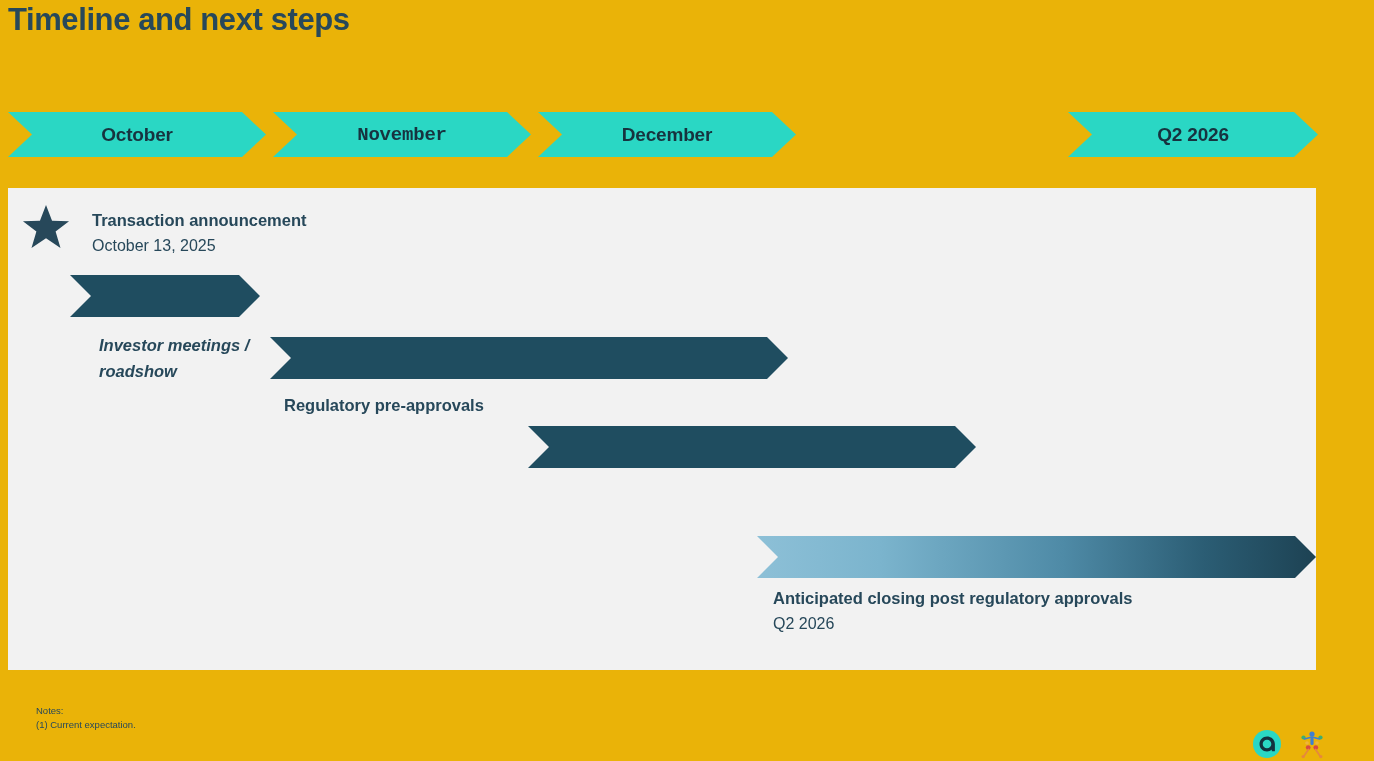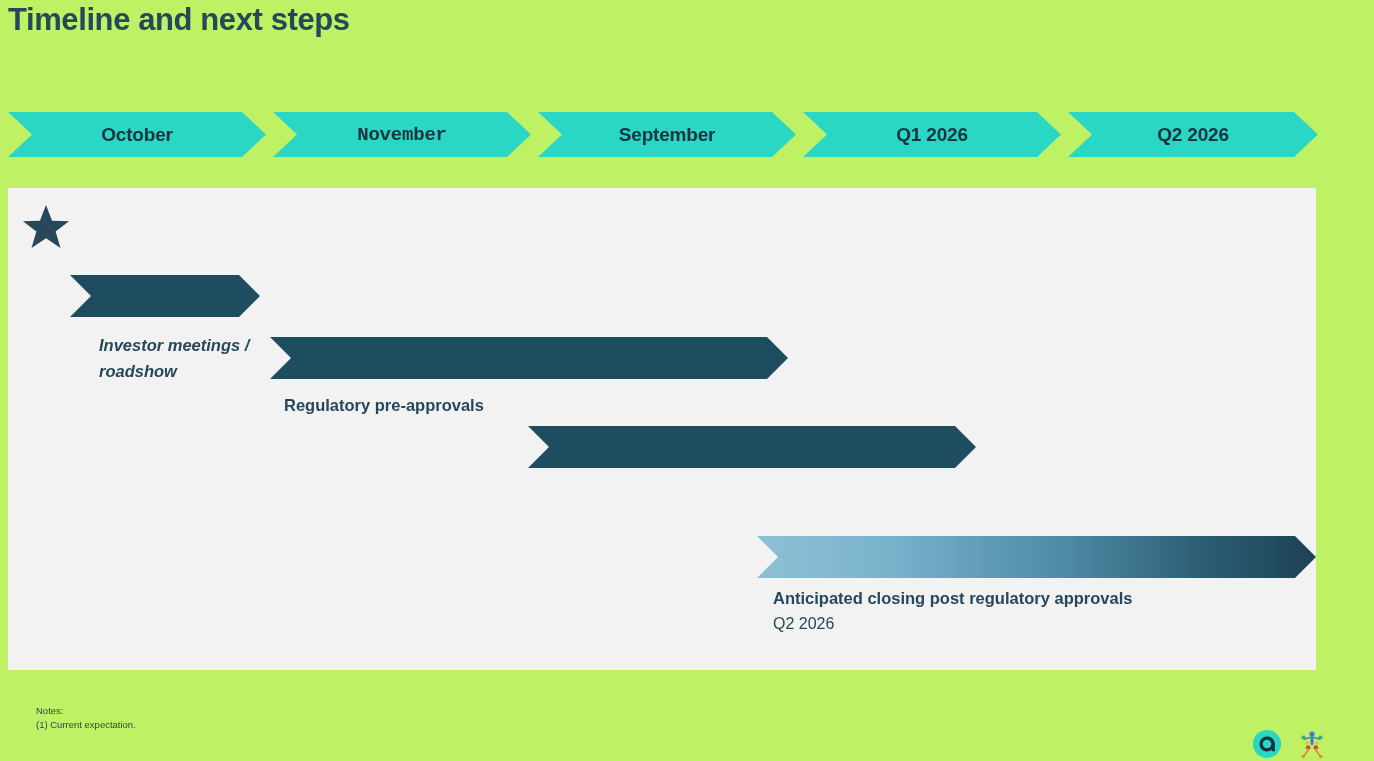--- a/index.html
+++ b/index.html
@@ -11,21 +11,21 @@
     height: 761px;
     background: #ffffff;
     font-family: "Liberation Sans", sans-serif;
     overflow: hidden;
     position: relative;
   }
 
   .slide {
     position: absolute;
     inset: 0;
-    background: #bef264;
+    background: #eab308;
   }
 
   
   .slide-title {
     position: absolute;
     left: 8px;
     top: 2px;
     font-size: 31px;
     font-weight: 700;
     letter-spacing: -0.4px;
@@ -158,39 +158,38 @@
   <div class="slide-title">Timeline and next steps</div>
 
   <div class="month-row" id="month-row">
       <div class="month-chev" style="left: 0px; width: 258px;">
         <span class="month-label">October</span>
       </div>
       <div class="month-chev" style="left: 265px; width: 258px; font-family: Liberation Mono, monospace;">
         <span class="month-label">November</span>
       </div>
       <div class="month-chev" style="left: 530px; width: 258px;">
-        <span class="month-label">September</span>
-      </div>
-      <div class="month-chev" style="left: 795px; width: 258px;">
-        <span class="month-label">Q1 2026</span>
+        <span class="month-label">December</span>
       </div>
       <div class="month-chev" style="left: 1060px; width: 250px;">
         <span class="month-label">Q2 2026</span>
       </div>
     </div>
 
   <div class="panel"></div>
 
   <div class="star-icon">
     <svg viewBox="0 0 50 50" width="48" height="48" aria-hidden="true">
       <polygon points="25,2 31.3,18.5 49,18.9 35,29.8 40.1,47 25,36.6 9.9,47 15,29.8 1,18.9 18.7,18.5" fill="#27485a"></polygon>
     </svg>
   </div>
 
   <div class="task-label" style="left:92px; top:208px; width:420px;">
+    <div class="label-title">Transaction announcement</div>
+    <div class="label-sub">October 13, 2025</div>
   </div>
 
   <div id="tasks-container">
       <div class="task-bar" style="left: 70px; top: 275px; width: 190px;"></div>
       <div class="task-label" style="left: 99px; top: 333px; width: 190px; font-style: italic;">
         <div class="label-title">Investor meetings /</div>
         <div class="label-title">roadshow</div>
       </div>
       <div class="task-bar" style="left: 270px; top: 337px; width: 518px;"></div>
       <div class="task-label" style="left: 284px; top: 393px; width: 420px;">

